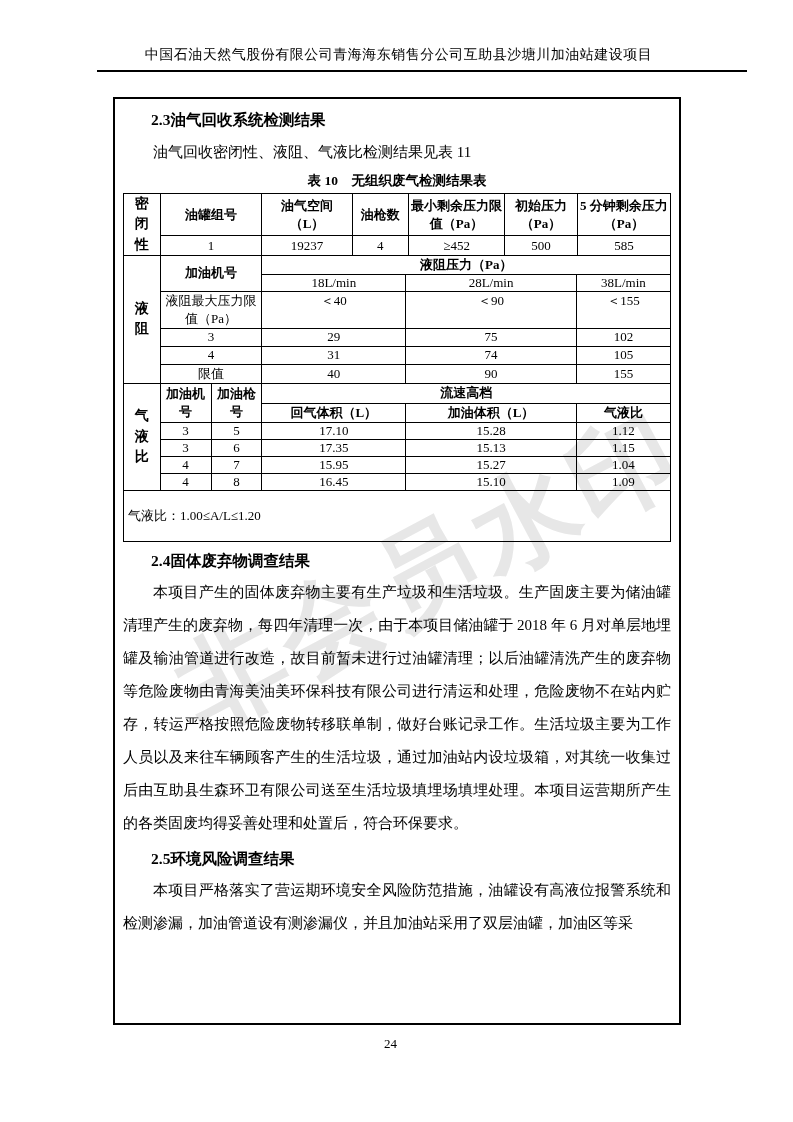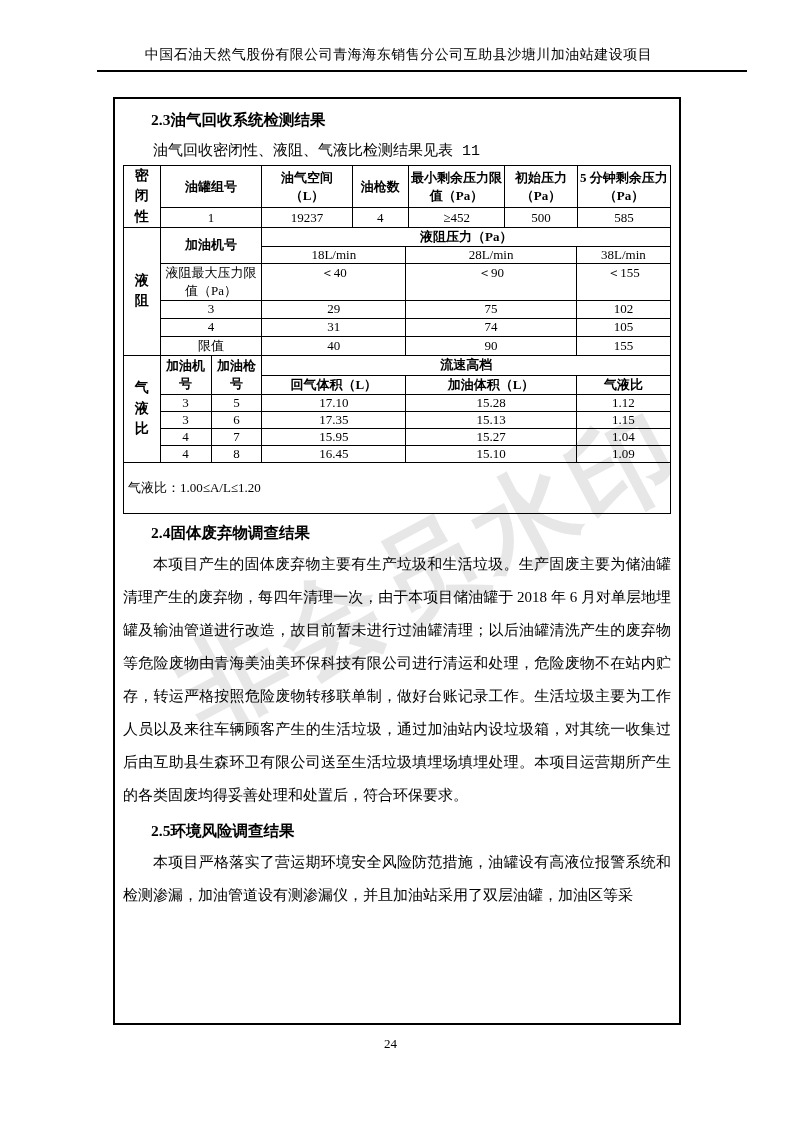--- a/index.html
+++ b/index.html
@@ -45,21 +45,20 @@
     overflow:hidden;
   }
   .h-section{
     font-size:15.5px;font-weight:bold;
     margin:0 0 0 28px;line-height:22px;
   }
   .h-gap-top{margin-top:8px;}
   .intro-line{
     font-size:15px;margin:8px 0 0 0;line-height:26px;
     text-indent:2em;
-    font-family:Liberation Mono, monospace;
   }
   .tbl-caption{
     text-align:center;font-weight:bold;font-size:13.5px;
     margin:6px 0 2px 0;line-height:20px;
   }
   
   table.sec{
     width:100%;border-collapse:collapse;table-layout:fixed;
     font-size:13px;text-align:center;
   }
@@ -102,20 +101,21 @@
 
   <div class="doc-header">中国石油天然气股份有限公司青海海东销售分公司互助县沙塘川加油站建设项目</div>
   <div class="header-rule"></div>
 
   <div class="watermark">非会员水印</div>
 
   <div class="content-box">
 
     <div class="h-section">2.3油气回收系统检测结果</div>
     <div class="intro-line">油气回收密闭性、液阻、气液比检测结果见表 11</div>
+    <div class="tbl-caption">表 10　无组织废气检测结果表</div>
 
     <table class="sec">
       <colgroup>
         <col style="width:6.7%">
           <col style="width:18.6%">
           <col style="width:16.5%">
         <col style="width:10.3%">
           <col style="width:17.6%">
           <col style="width:13.3%">
           <col style="width:17%">

